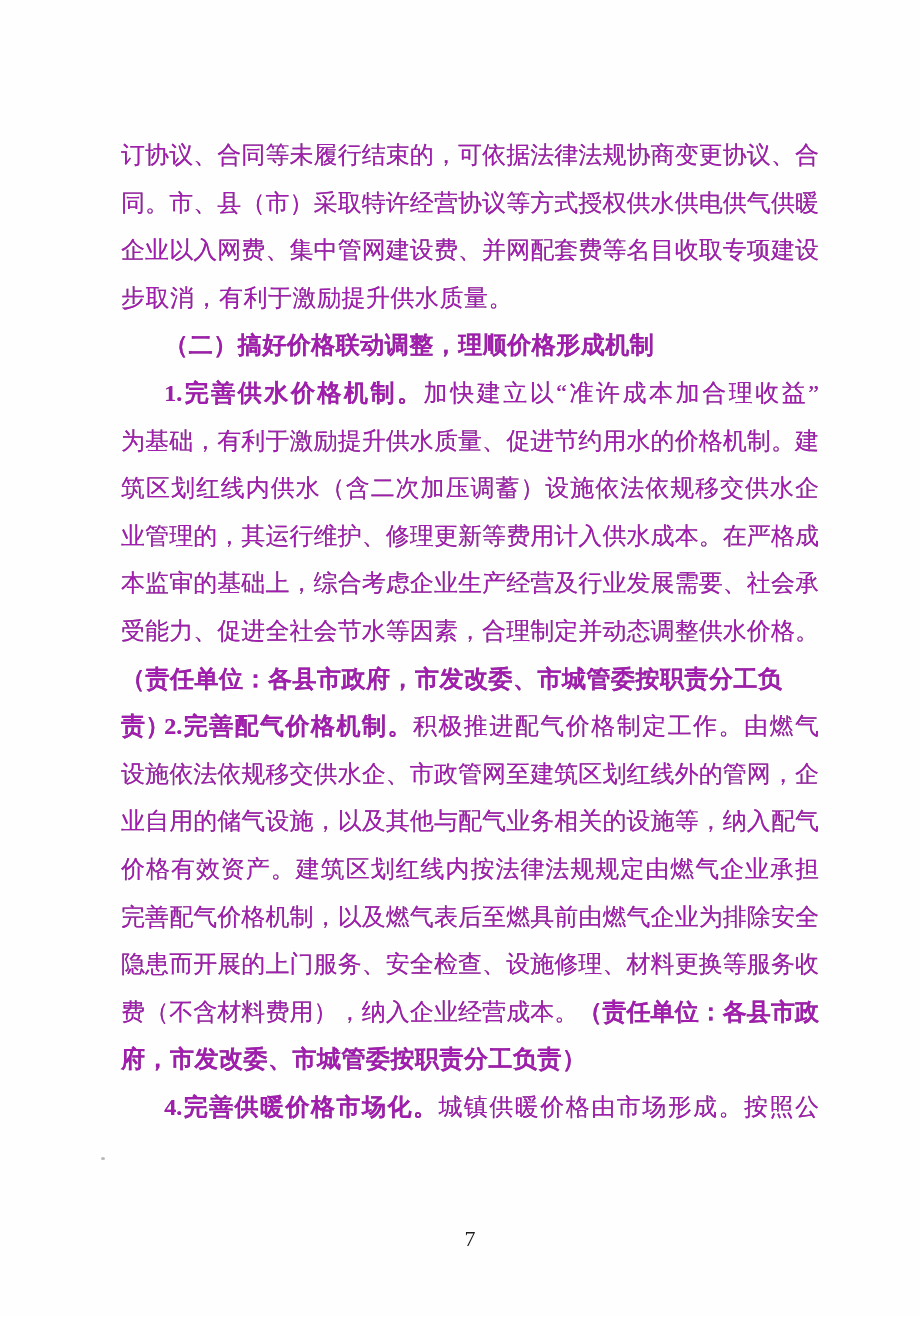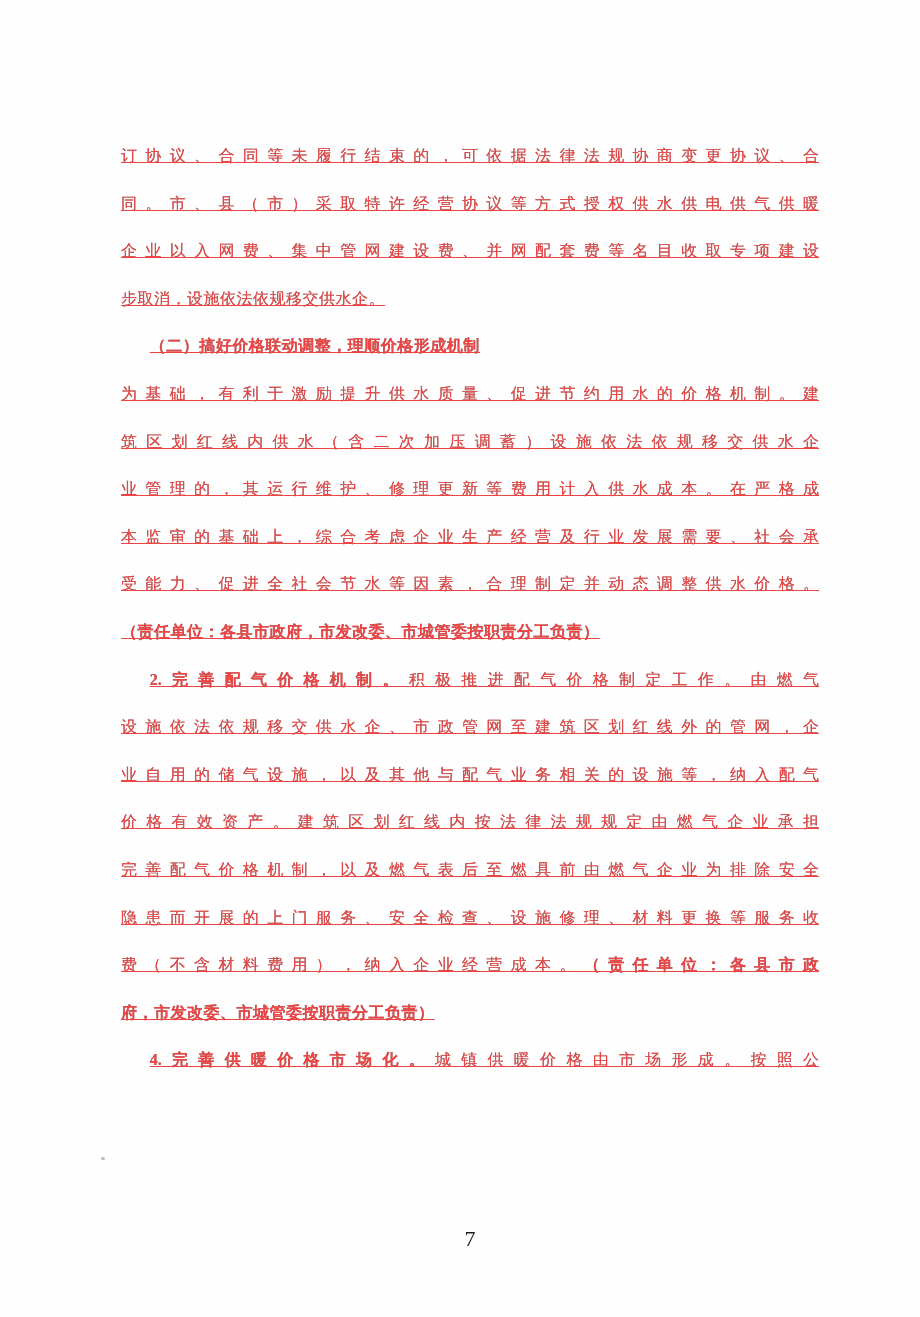--- a/index.html
+++ b/index.html
@@ -20,30 +20,29 @@
     width: 920px; height: 1317px;
     background: #fefefe;
   }
   .doc-body {
     position: absolute;
     left: 121px;
     top: 132px;
     width: 698px;
   }
   .line {
-    font-size: 16px;
+    font-size: 24px;
     height: 47.6px;
     line-height: 47.6px;
-    color: #ef4444;
+    color: #a21caf;
     text-align: justify;
     text-align-last: justify;
     white-space: normal;
     overflow: visible;
     text-shadow: 0 0 0.3px rgba(20,20,20,0.55);
-    text-decoration: underline;
   }
   .line.left {
     text-align: left;
     text-align-last: left;
     letter-spacing: 0.5px;
   }
   .line.indent {
     text-indent: 1.8em;
   }
   .bold {
@@ -71,22 +70,23 @@
   }
 </style>
 </head>
 <body>
 
 <div class="page">
   <div class="doc-body">
       <div class="line"><span>订协议、合同等未履行结束的，可依据法律法规协商变更协议、合</span></div>
       <div class="line"><span>同。市、县（市）采取特许经营协议等方式授权供水供电供气供暖</span></div>
       <div class="line"><span>企业以入网费、集中管网建设费、并网配套费等名目收取专项建设</span></div>
-      <div class="line left"><span>步取消，设施依法依规移交供水企。</span></div>
+      <div class="line left"><span>步取消，有利于激励提升供水质量。</span></div>
       <div class="line left indent"><span class="bold">（二）搞好价格联动调整，理顺价格形成机制</span></div>
+      <div class="line indent"><span class="bold">1.完善供水价格机制。</span><span>加快建立以“准许成本加合理收益”</span></div>
       <div class="line"><span>为基础，有利于激励提升供水质量、促进节约用水的价格机制。建</span></div>
       <div class="line"><span>筑区划红线内供水（含二次加压调蓄）设施依法依规移交供水企</span></div>
       <div class="line"><span>业管理的，其运行维护、修理更新等费用计入供水成本。在严格成</span></div>
       <div class="line"><span>本监审的基础上，综合考虑企业生产经营及行业发展需要、社会承</span></div>
       <div class="line"><span>受能力、促进全社会节水等因素，合理制定并动态调整供水价格。</span></div>
       <div class="line left"><span class="bold">（责任单位：各县市政府，市发改委、市城管委按职责分工负责）</span></div>
       <div class="line indent"><span class="bold">2.完善配气价格机制。</span><span>积极推进配气价格制定工作。由燃气</span></div>
       <div class="line"><span>设施依法依规移交供水企、市政管网至建筑区划红线外的管网，企</span></div>
       <div class="line"><span>业自用的储气设施，以及其他与配气业务相关的设施等，纳入配气</span></div>
       <div class="line"><span>价格有效资产。建筑区划红线内按法律法规规定由燃气企业承担</span></div>

